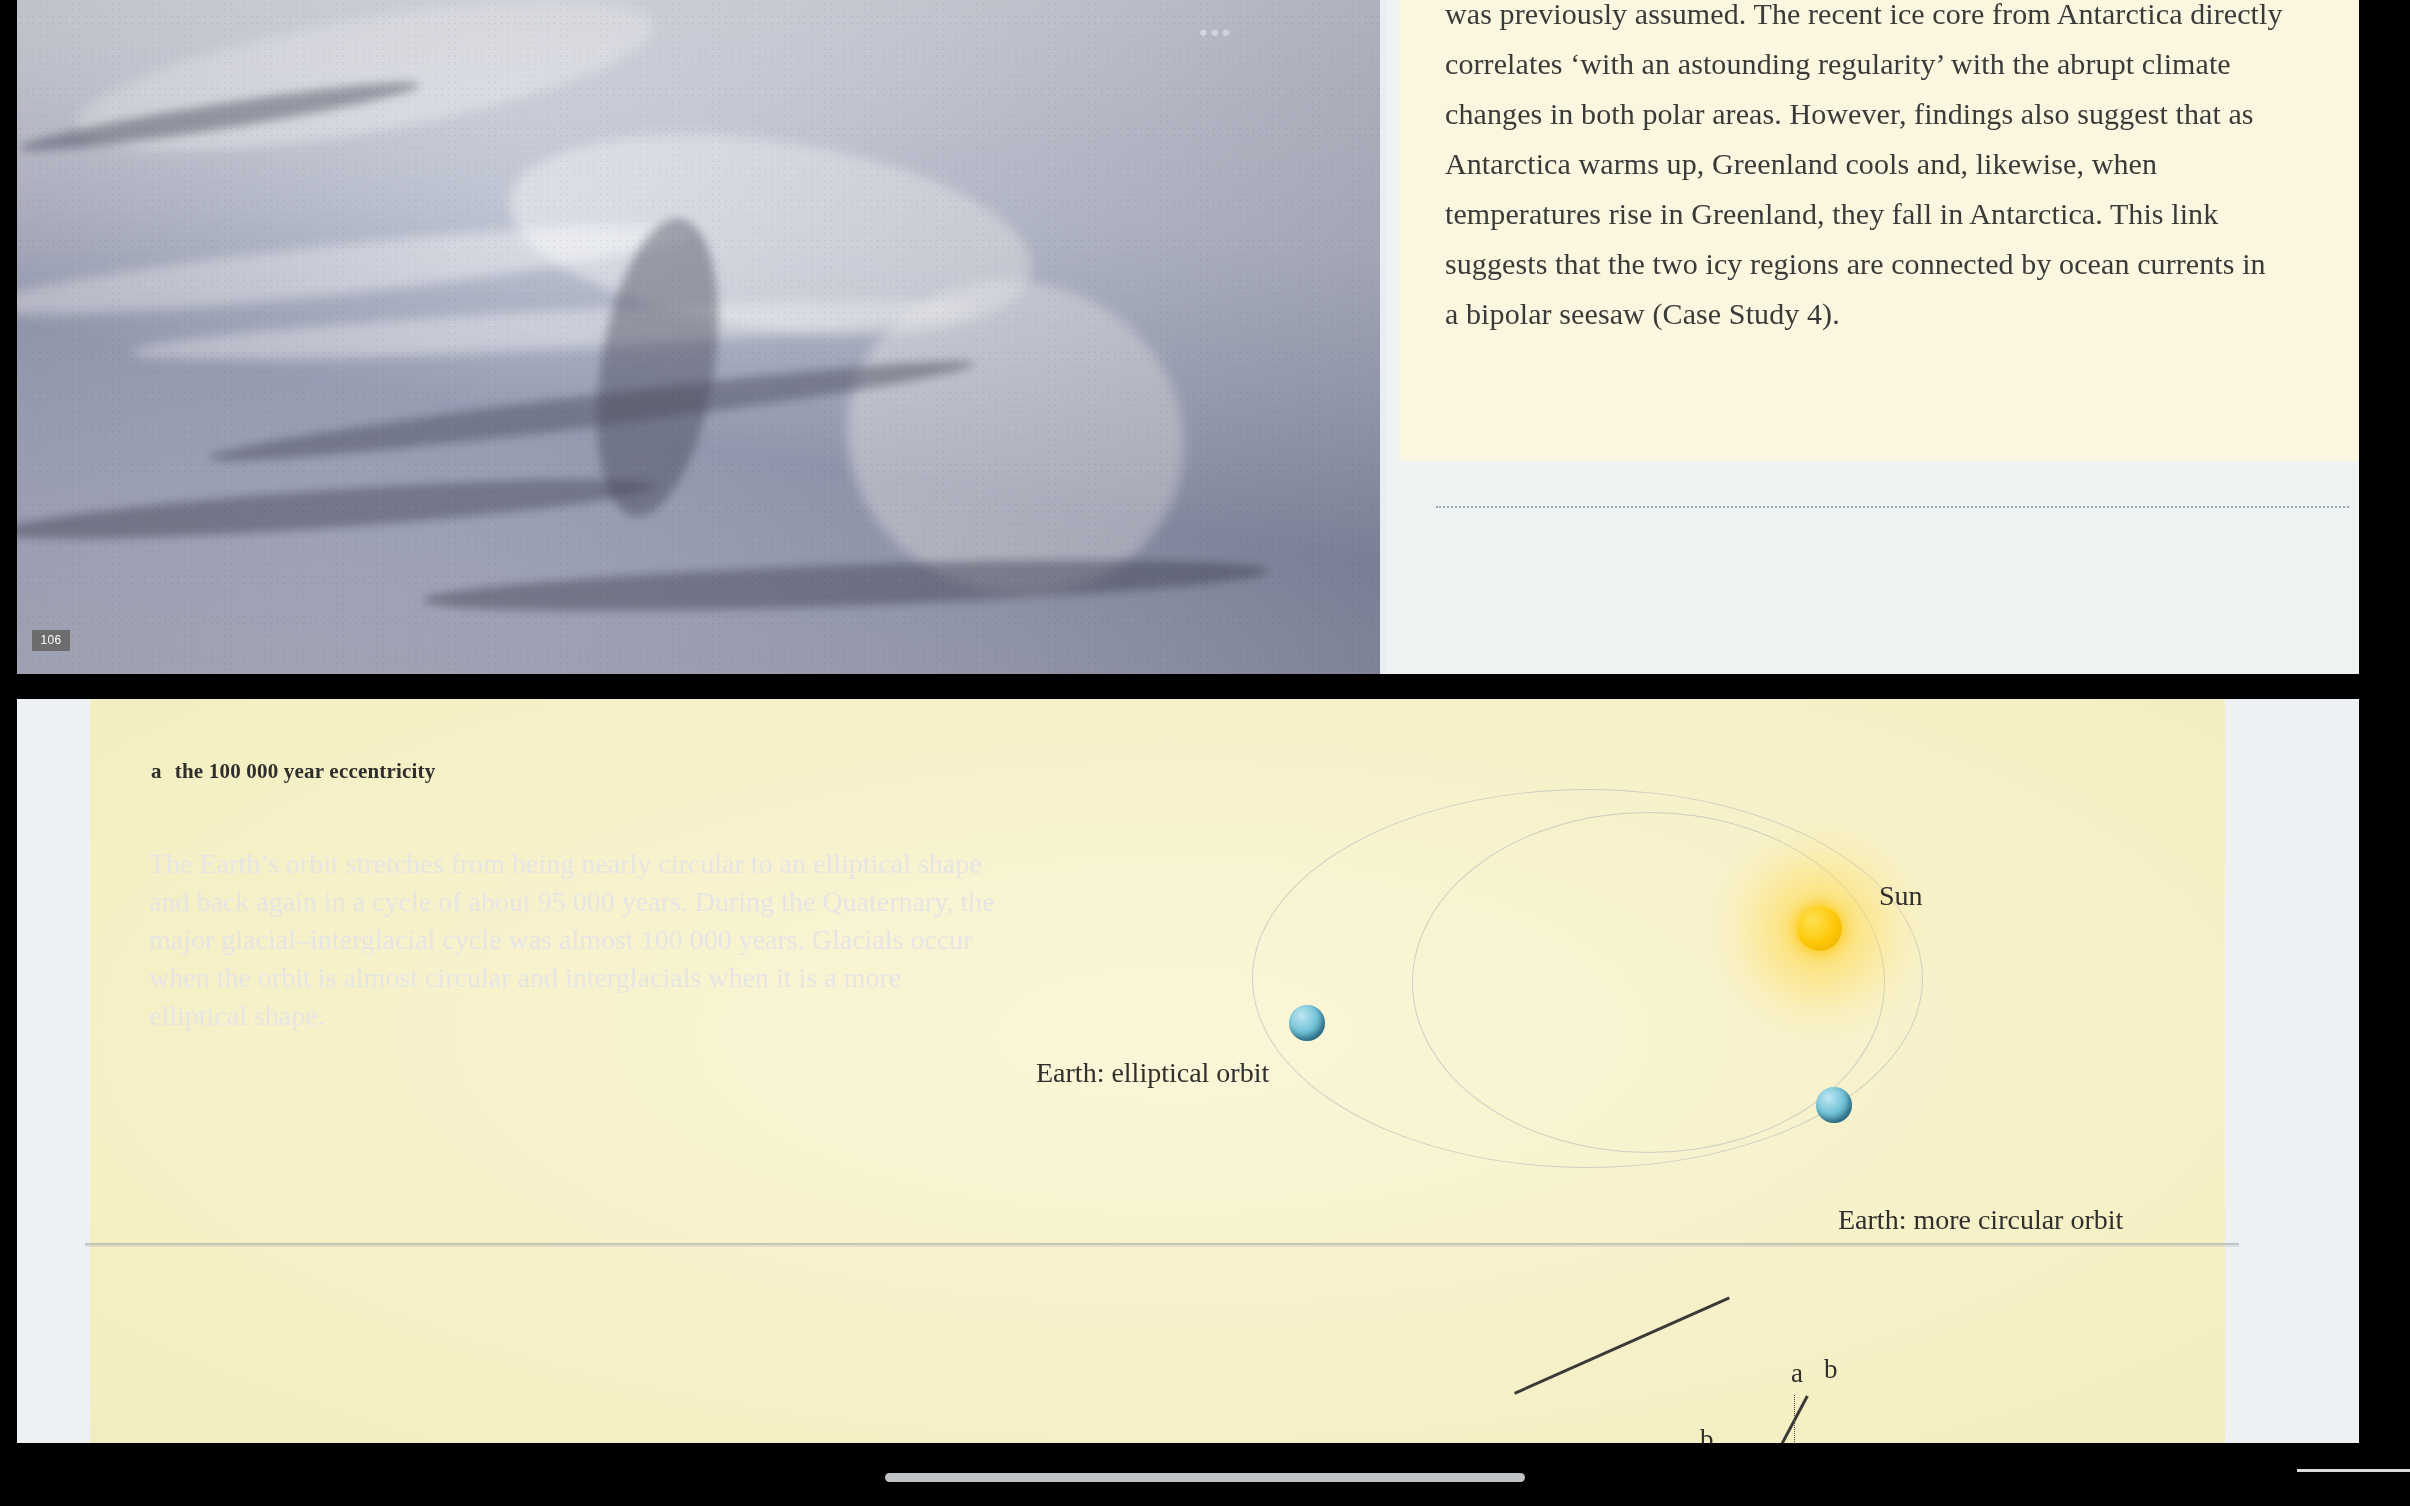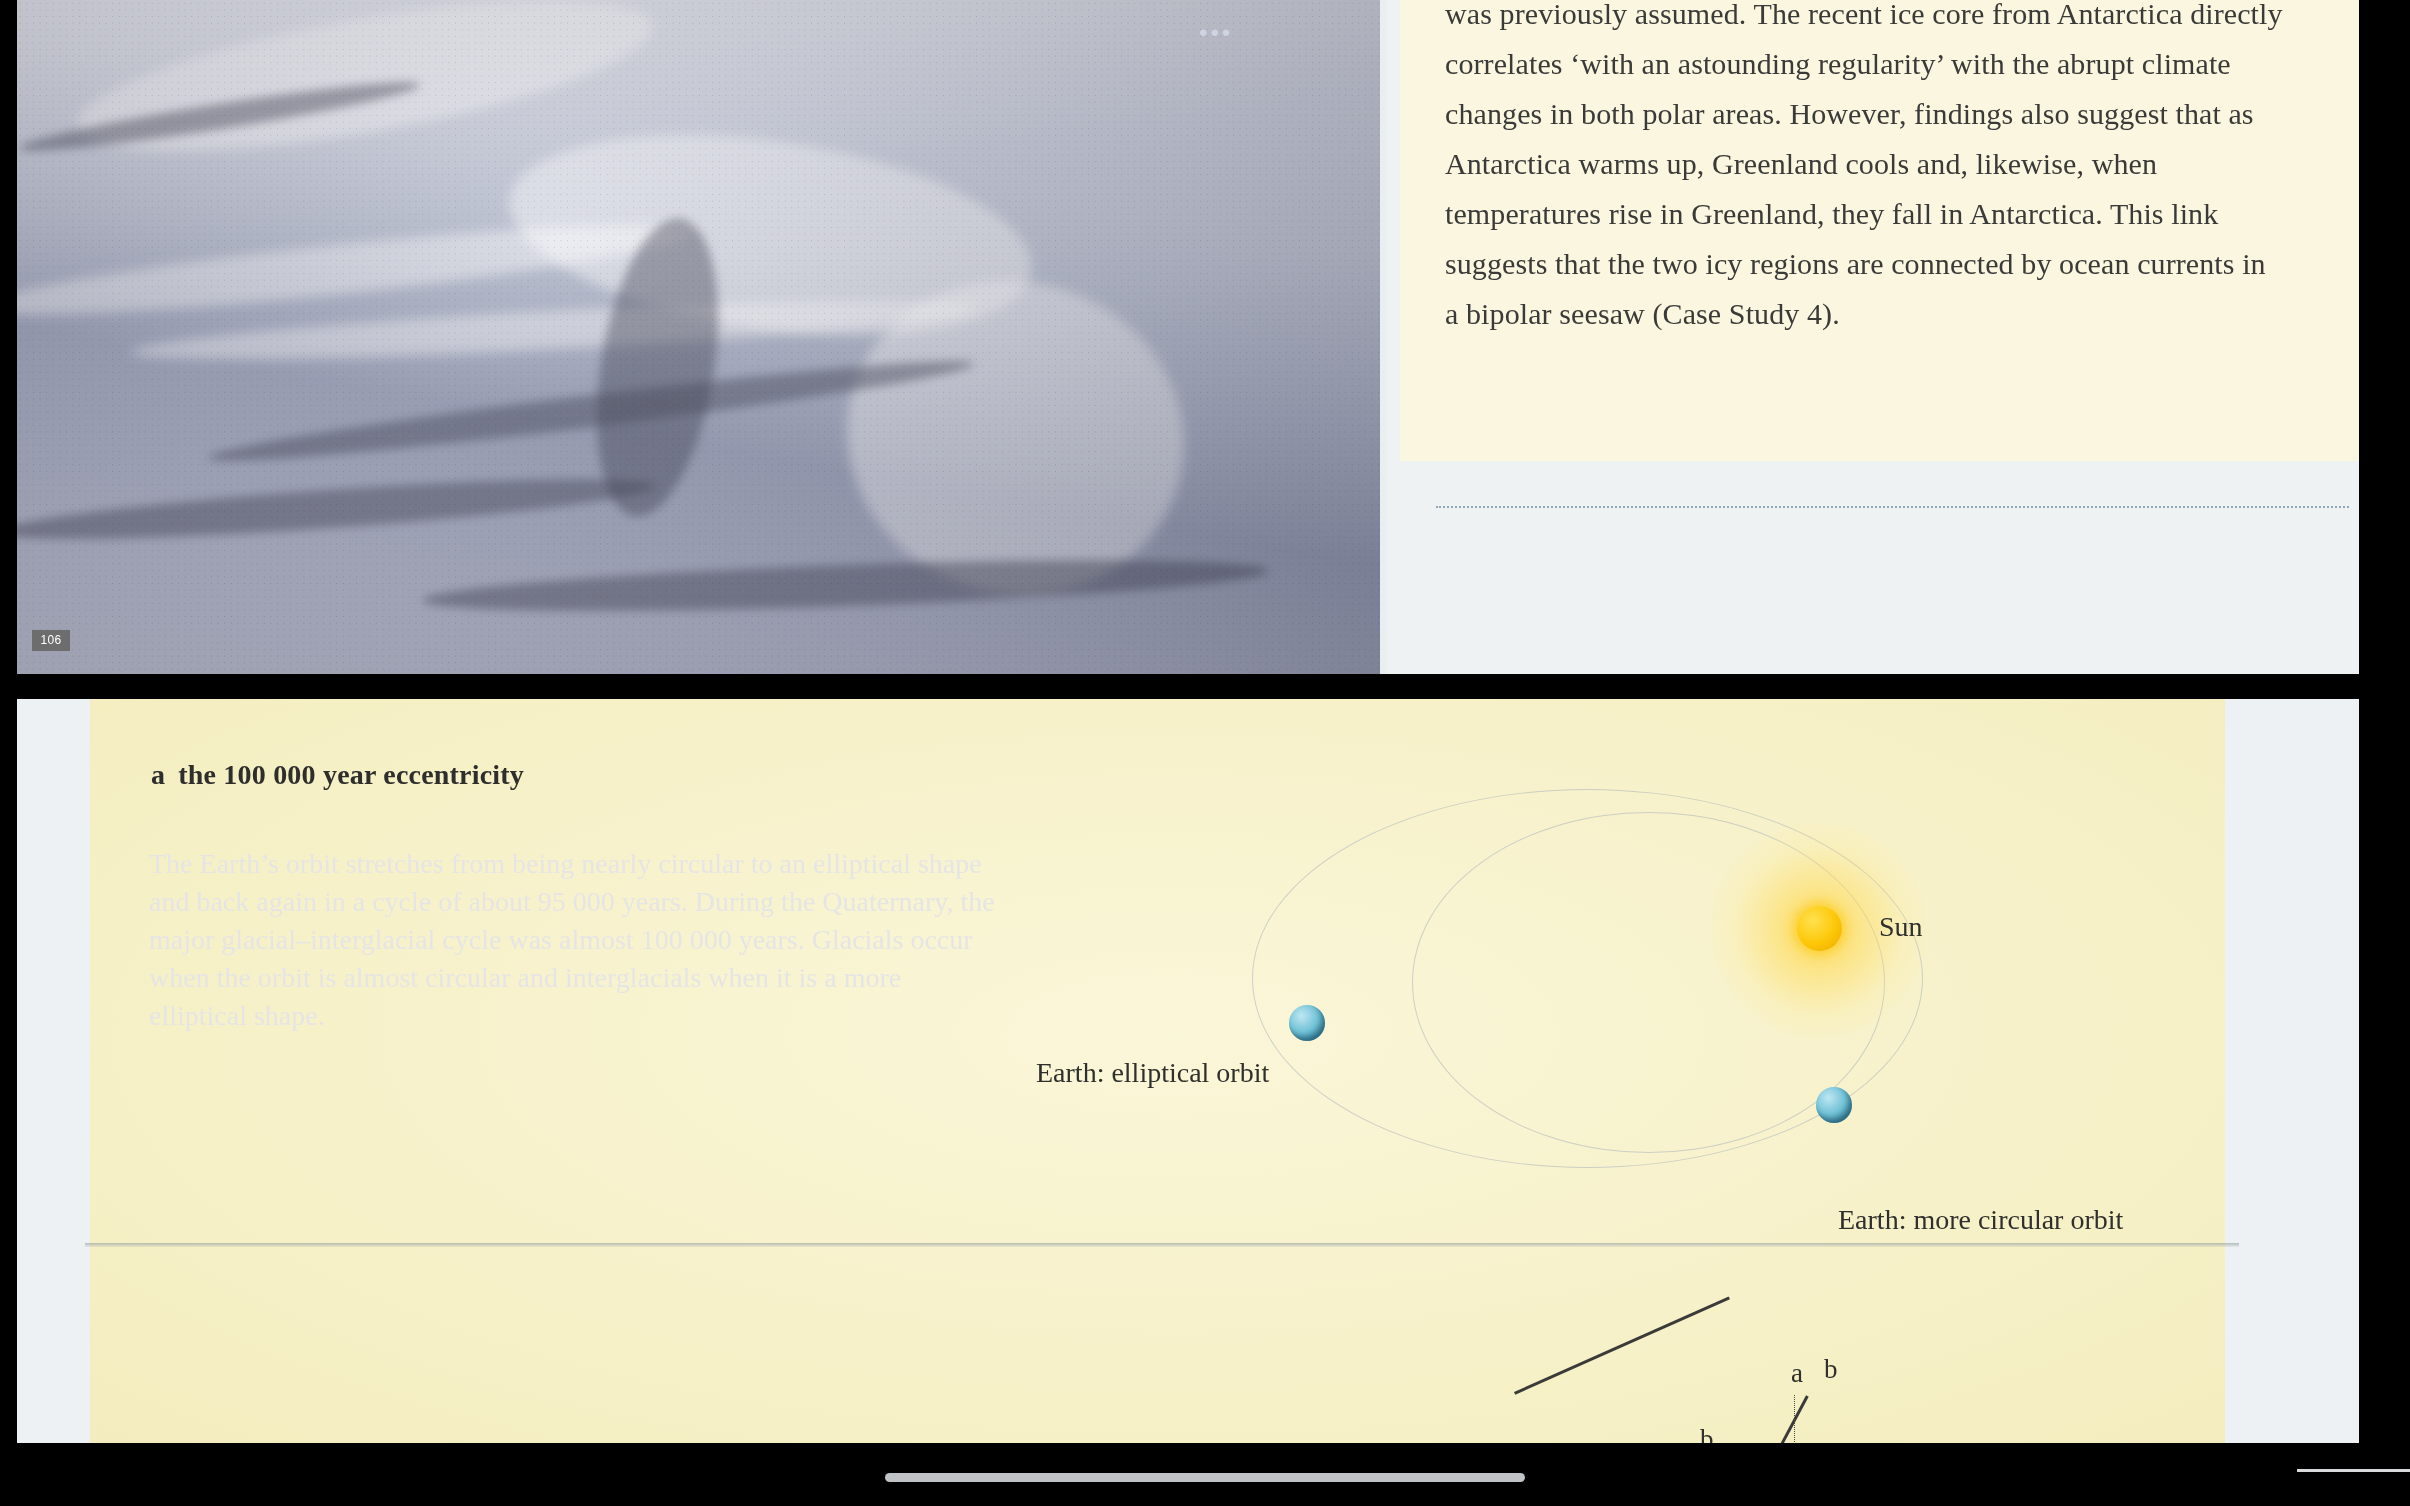--- a/index.html
+++ b/index.html
@@ -159,21 +159,21 @@
     width: 38px;
     background: #eef1f3;
   }
 
   .dia-heading {
     position: absolute;
     left: 151px;
     top: 759px;
     font-family: "Liberation Serif", serif;
     font-weight: bold;
-    font-size: 28px;
+    font-size: 21px;
     color: #2e2e2c;
     letter-spacing: 0.2px;
   }
   .dia-heading .letter { margin-right: 13px; }
 
   .dia-text {
     position: absolute;
     left: 149px;
     top: 845px;
     width: 852px;
@@ -222,21 +222,21 @@
     background: radial-gradient(circle at 35% 32%, #ffe14f 0%, #fdc708 55%, #e8a900 100%);
     box-shadow: 0 0 9.4px 3.8px rgba(253,199,8,0.55);
   }
   .label {
     position: absolute;
     font-family: "Liberation Serif", serif;
     font-size: 28px;
     color: #2f2f2d;
     white-space: nowrap;
   }
-  .label-sun { left: 1879px; top: 911px; text-align: right; }
+  .label-sun { left: 1879px; top: 880px; text-align: right; }
 
   .earth {
     position: absolute;
     width: 36px;
     height: 36px;
     border-radius: 50%;
     background: radial-gradient(circle at 35% 30%, #bfe7f2 0%, #74c3d8 45%, #3f8fa8 78%, #2f6f86 100%);
     box-shadow: inset -2.8px -3.8px 5.6px rgba(20,60,80,0.45);
   }
   .earth-ellip { left: 1289px; top: 1005px; }

